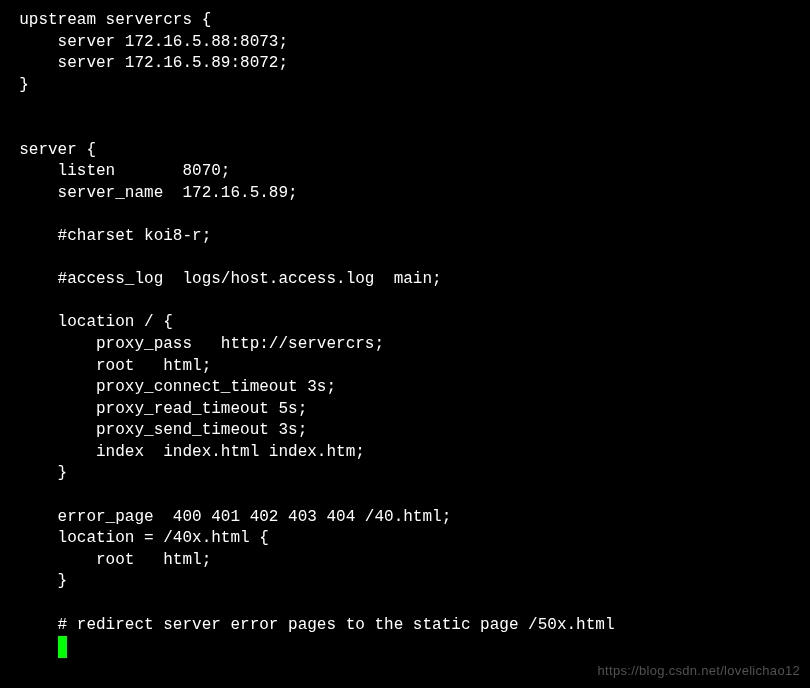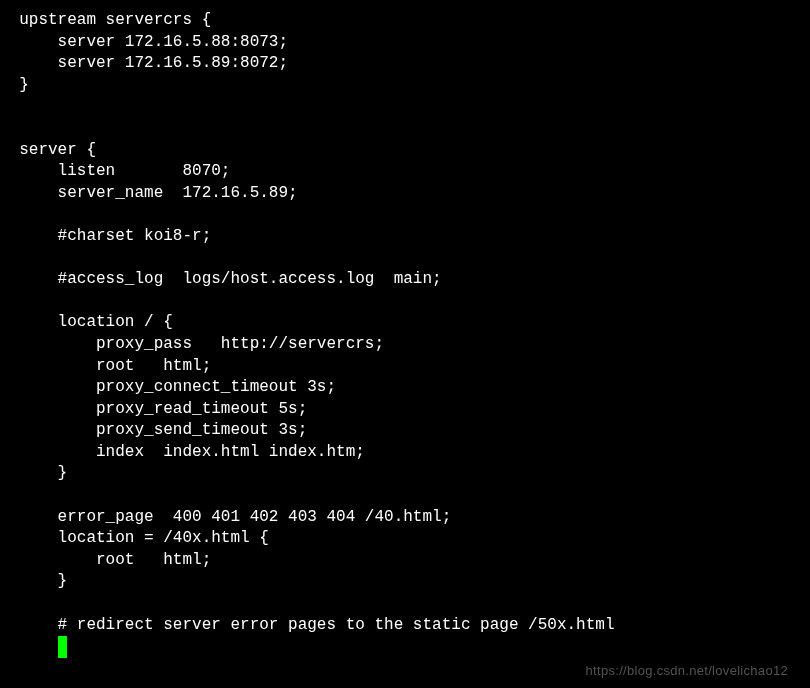--- a/index.html
+++ b/index.html
@@ -28,21 +28,21 @@
       min-height: 1.35em;
     }
     .cursor {
       background-color: #00ff00;
       color: #00ff00;
       display: inline-block;
     }
     .watermark {
       position: absolute;
       bottom: 8px;
-      right: 22px;
+      right: 10px;
       color: #888888;
       font-size: 13px;
       font-family: Arial, sans-serif;
       opacity: 0.6;
       letter-spacing: 0.3px;
     }
   </style>
 </head>
 <body>
 

